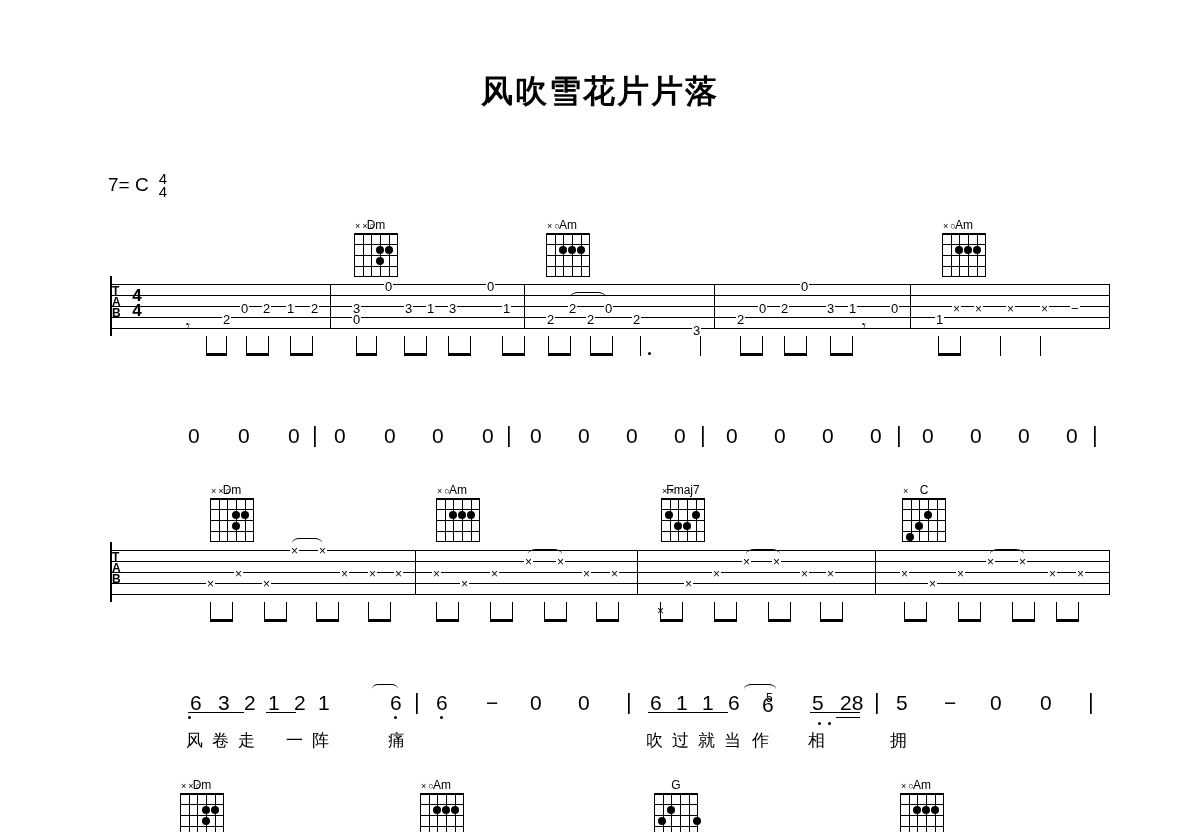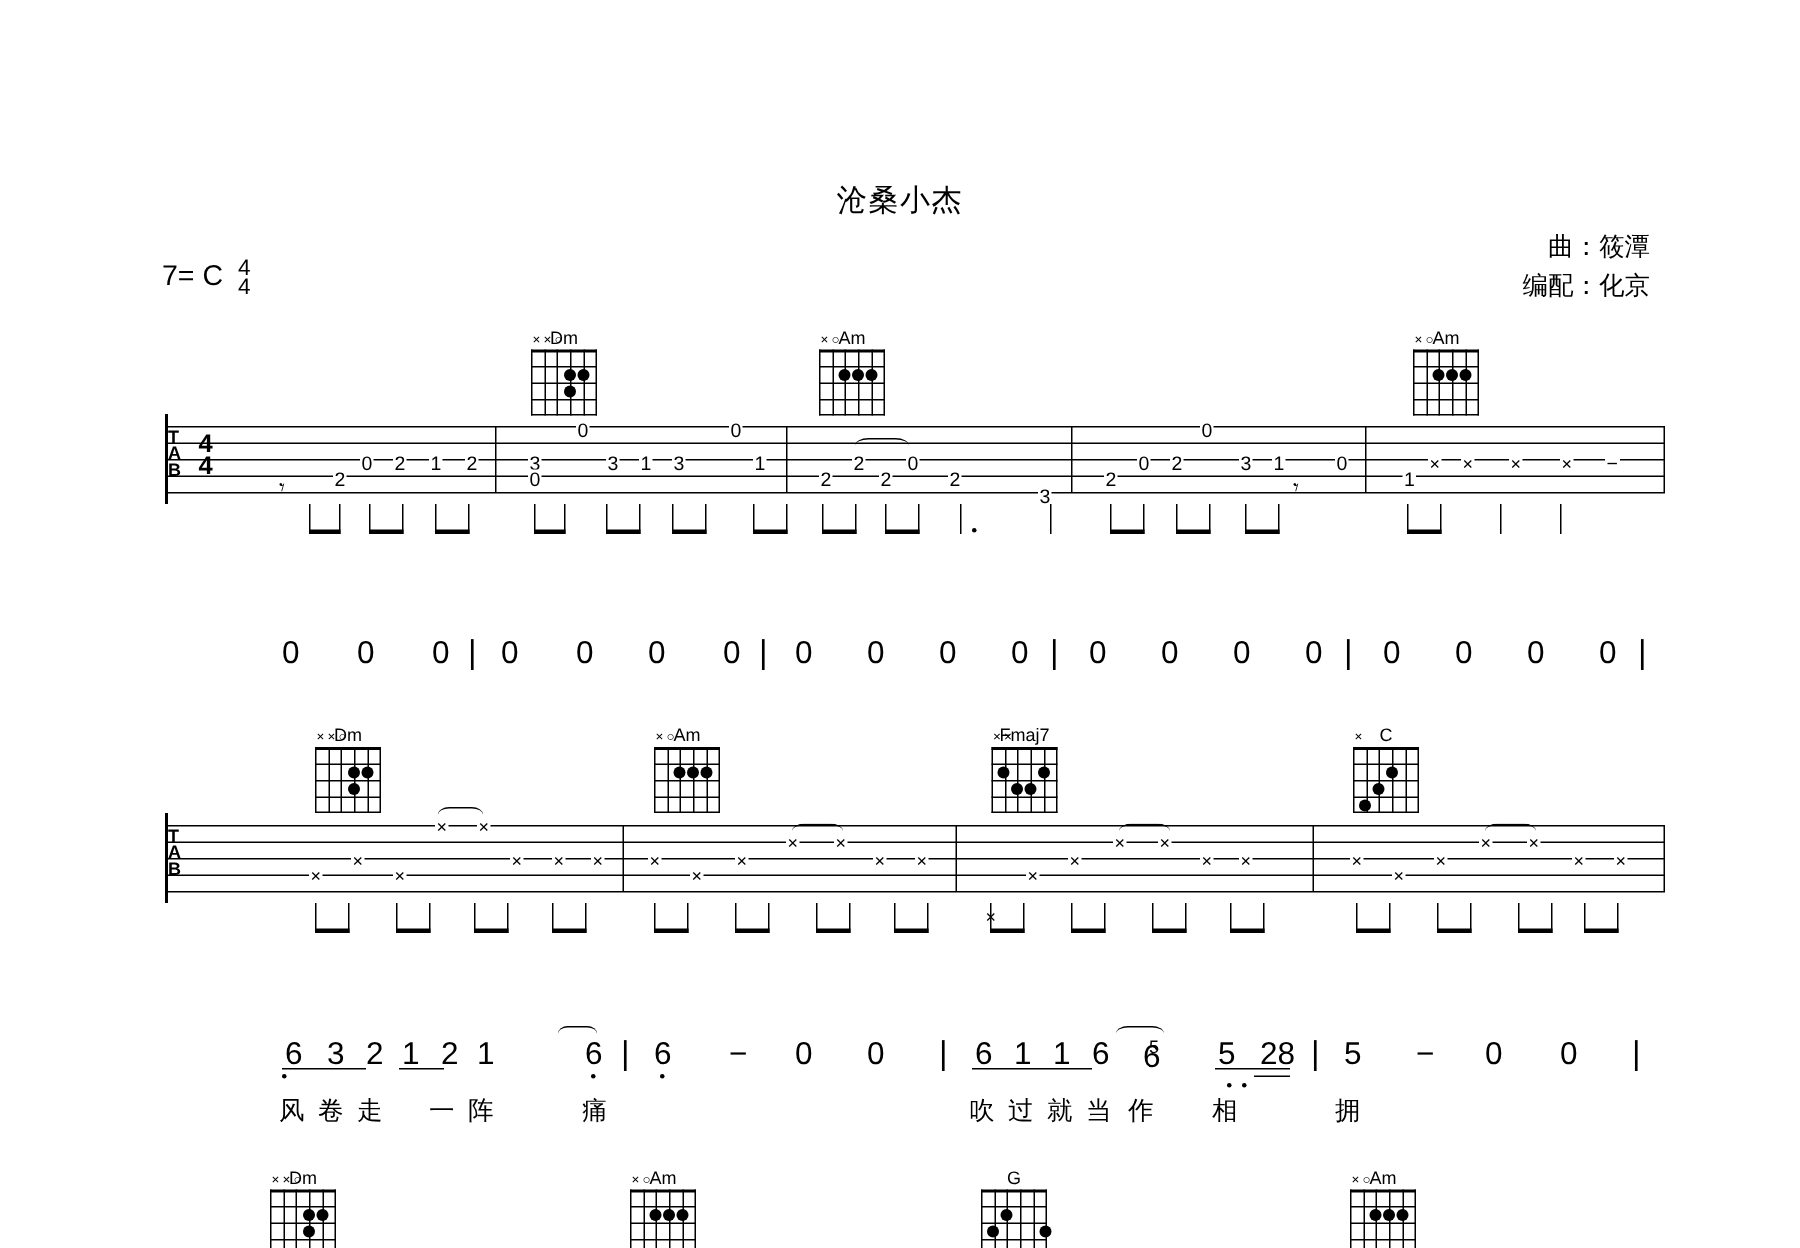--- a/index.html
+++ b/index.html
@@ -77,25 +77,21 @@
   .underline{position:absolute;height:1.3px;background:#000;}
   .underdot{position:absolute;width:3px;height:3px;border-radius:50%;background:#000;}
   .lyric{position:absolute;font-size:17px;line-height:17px;}
   .dash{position:absolute;font-size:21px;line-height:21px;}
 </style>
 </head>
 <body>
 
 <div class="sheet">
 
-  <div class="subtitle">沧桑小杰</div>
-  <div class="credits">
-    <div>曲：筱潭</div>
-    <div>编配：化京</div>
-  </div>
+  <div class="title">风吹雪花片片落</div>
   <div class="keysig">
     <span>7= C</span>
     <span class="timesig">
       <span>4</span>
       <span>4</span>
     </span>
   </div>
 
   <div class="chordbox" style="left:350px;top:218px;">
     <div class="chordname">Dm</div>

